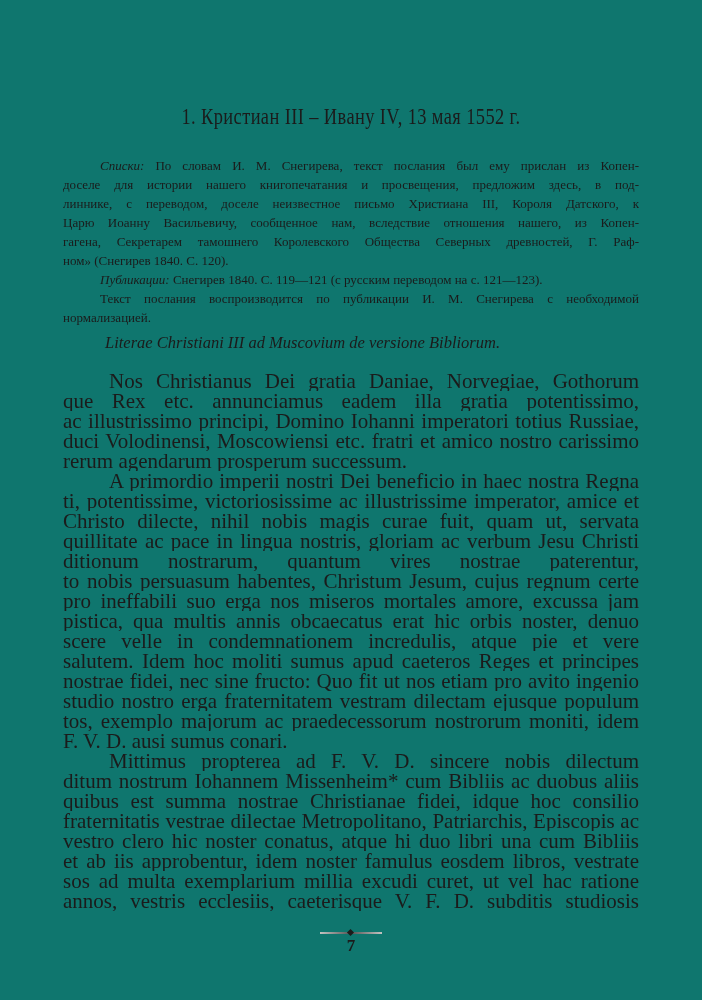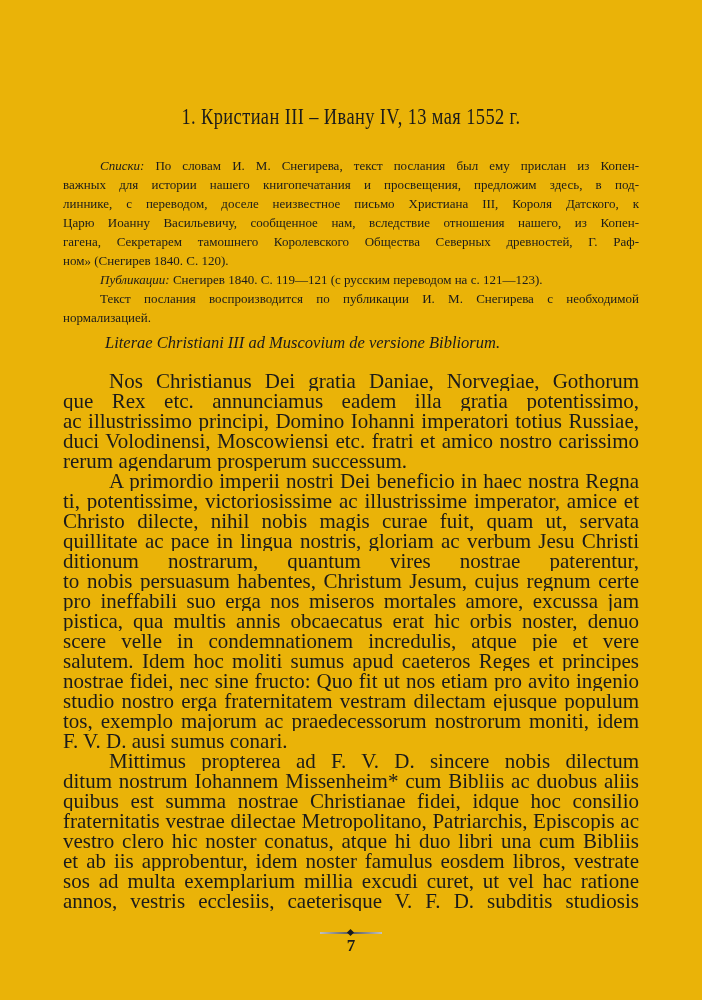--- a/index.html
+++ b/index.html
@@ -5,21 +5,21 @@
   html, body {
     margin: 0;
     padding: 0;
     background: #e8e8e6;
   }
   .page {
     position: relative;
     width: 702px;
     height: 1000px;
     margin: 0 auto;
-    background: #eab308;
+    background: #0f766e;
     color: #1b1b1b;
     font-family: "Liberation Serif", serif;
     overflow: hidden;
   }
   .page-title {
     position: absolute;
     top: 104px;
     left: 0;
     width: 702px;
     text-align: center;
@@ -105,21 +105,21 @@
 </head>
 <body>
 
 <div class="page">
 
   <div class="page-title">1. Кристиан III – Ивану IV, 13 мая 1552 г.</div>
 
   <div class="text-col annotation-block" id="russian-block">
       <div class="para">
         <div class="line indent"><i class="lead">Списки:</i><span> По словам И. М. Снегирева, текст послания был ему прислан из Копен-</span></div>
-        <div class="line"><span>важных для истории нашего книгопечатания и просвещения, предложим здесь, в под-</span></div>
+        <div class="line"><span>доселе для истории нашего книгопечатания и просвещения, предложим здесь, в под-</span></div>
         <div class="line"><span>линнике, с переводом, доселе неизвестное письмо Христиана III, Короля Датского, к</span></div>
         <div class="line"><span>Царю Иоанну Васильевичу, сообщенное нам, вследствие отношения нашего, из Копен-</span></div>
         <div class="line"><span>гагена, Секретарем тамошнего Королевского Общества Северных древностей, Г. Раф-</span></div>
         <div class="line lastline"><span>ном» (Снегирев 1840. С. 120).</span></div>
       </div>
       <div class="para">
         <div class="line indent lastline"><i class="lead">Публикации:</i><span> Снегирев 1840. С. 119—121 (с русским переводом на с. 121—123).</span></div>
       </div>
       <div class="para">
         <div class="line indent"><span>Текст послания воспроизводится по публикации И. М. Снегирева с необходимой</span></div>

